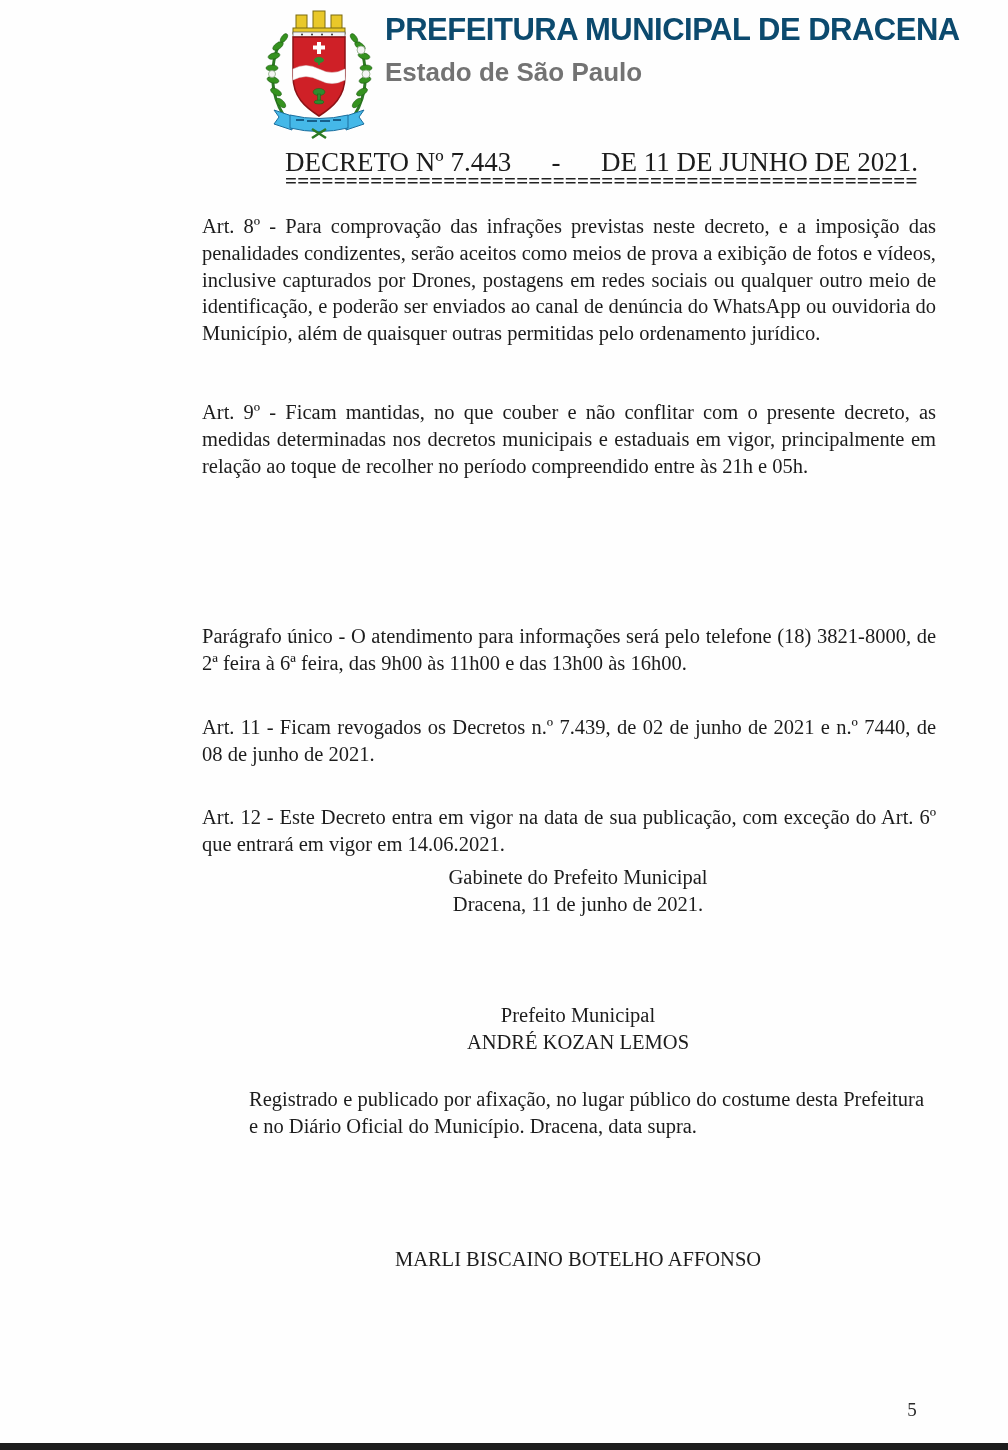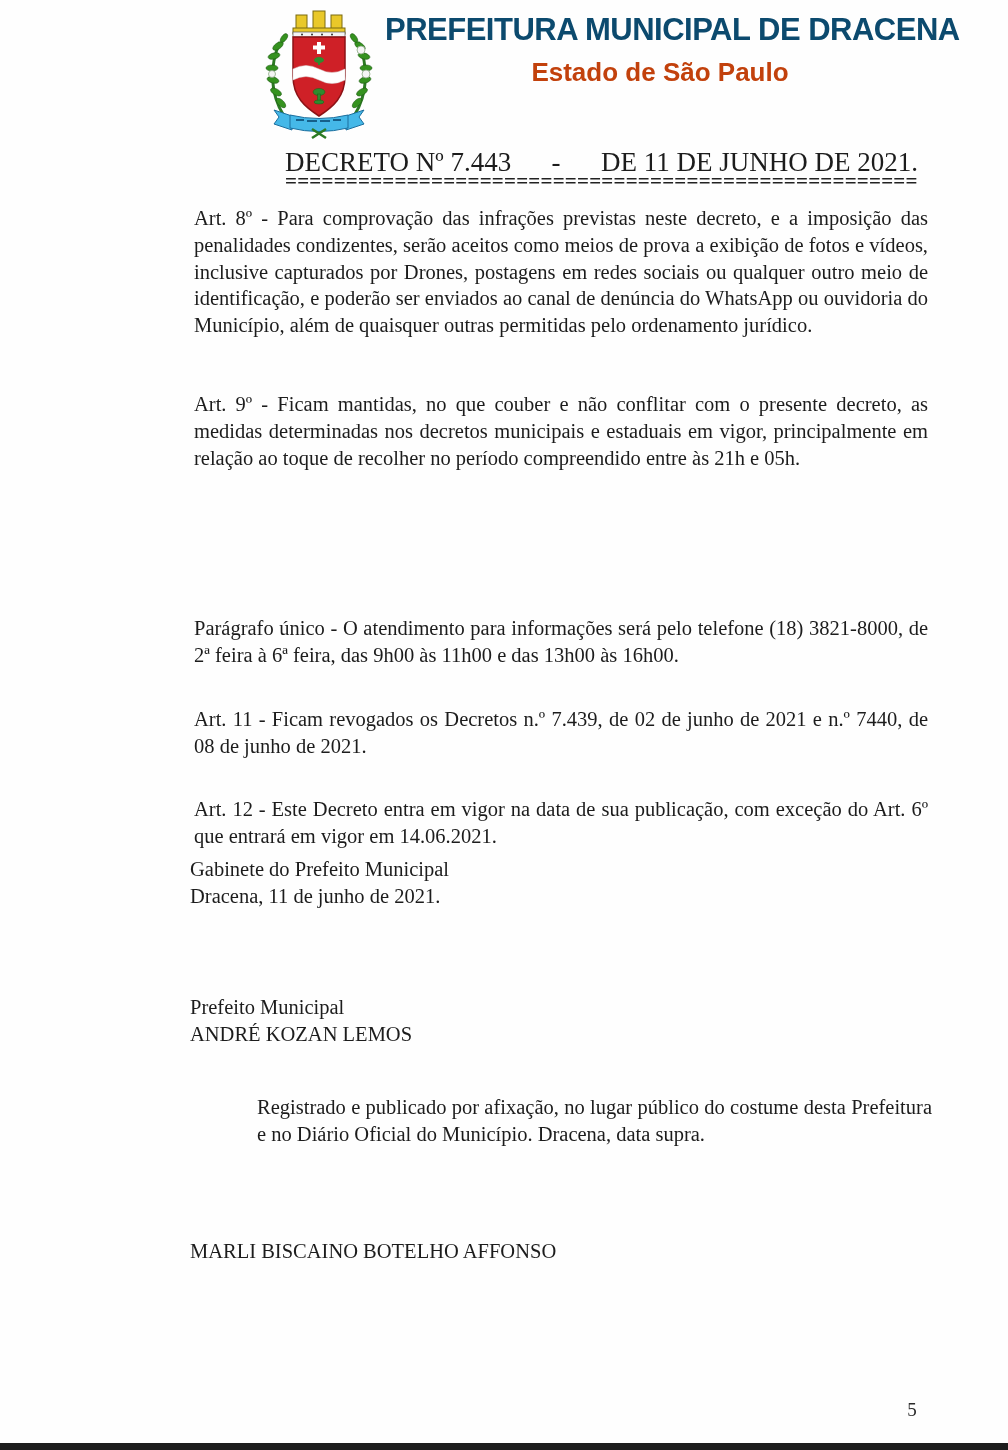--- a/index.html
+++ b/index.html
@@ -16,45 +16,45 @@
   .org-title {
     position:absolute; left:385px; top:12px; width:550px;
     font-family:"Liberation Sans", sans-serif;
     font-weight:bold; font-size:31px; letter-spacing:-0.5px;
     text-align:center; color:#0c4a6e; white-space:nowrap;
   }
   .org-subtitle {
     position:absolute; left:385px; top:57px; width:550px;
     font-family:"Liberation Sans", sans-serif;
     font-weight:bold; font-size:26px;
-    text-align:center; color:#c2410c;
+    text-align:left; color:#737373;
   }
   
   .decree-line {
     position:absolute; left:285px; top:147px; width:633px;
     display:flex; justify-content:space-between; align-items:baseline;
     font-size:27px; white-space:nowrap;
   }
   .divider {
     position:absolute; left:285px; top:169px; width:633px; height:23px;
     overflow:hidden; white-space:nowrap;
     font-size:21px; letter-spacing:0.2px; font-weight:bold; color:#222;
   }
   
   .para {
-    position:absolute; left:186px; width:734px; margin:8px;
+    position:absolute; left:186px; width:734px; margin:16px;
     font-size:20.5px; line-height:26.8px; text-align:justify;
     text-justify:inter-word;
   }
   .center-block {
-    position:absolute; left:186px; width:760px; margin:4px;
-    font-size:20.5px; line-height:27px; text-align:left;
+    position:absolute; left:186px; width:760px; margin:12px;
+    font-size:20.5px; line-height:27px; text-align:center;
   }
   .reg-para {
-    position:absolute; left:245px; width:675px; margin:12px;
+    position:absolute; left:245px; width:675px; margin:4px;
     font-size:20.5px; line-height:27px; text-align:justify;
   }
   .page-number {
     position:absolute; left:890px; top:1399px; width:44px;
     font-size:19px; text-align:center; color:#2a2a2a;
   }
   .bottom-bar {
     position:absolute; left:0; bottom:0; width:100%; height:7px;
     background:#1d1d1d;
   }

